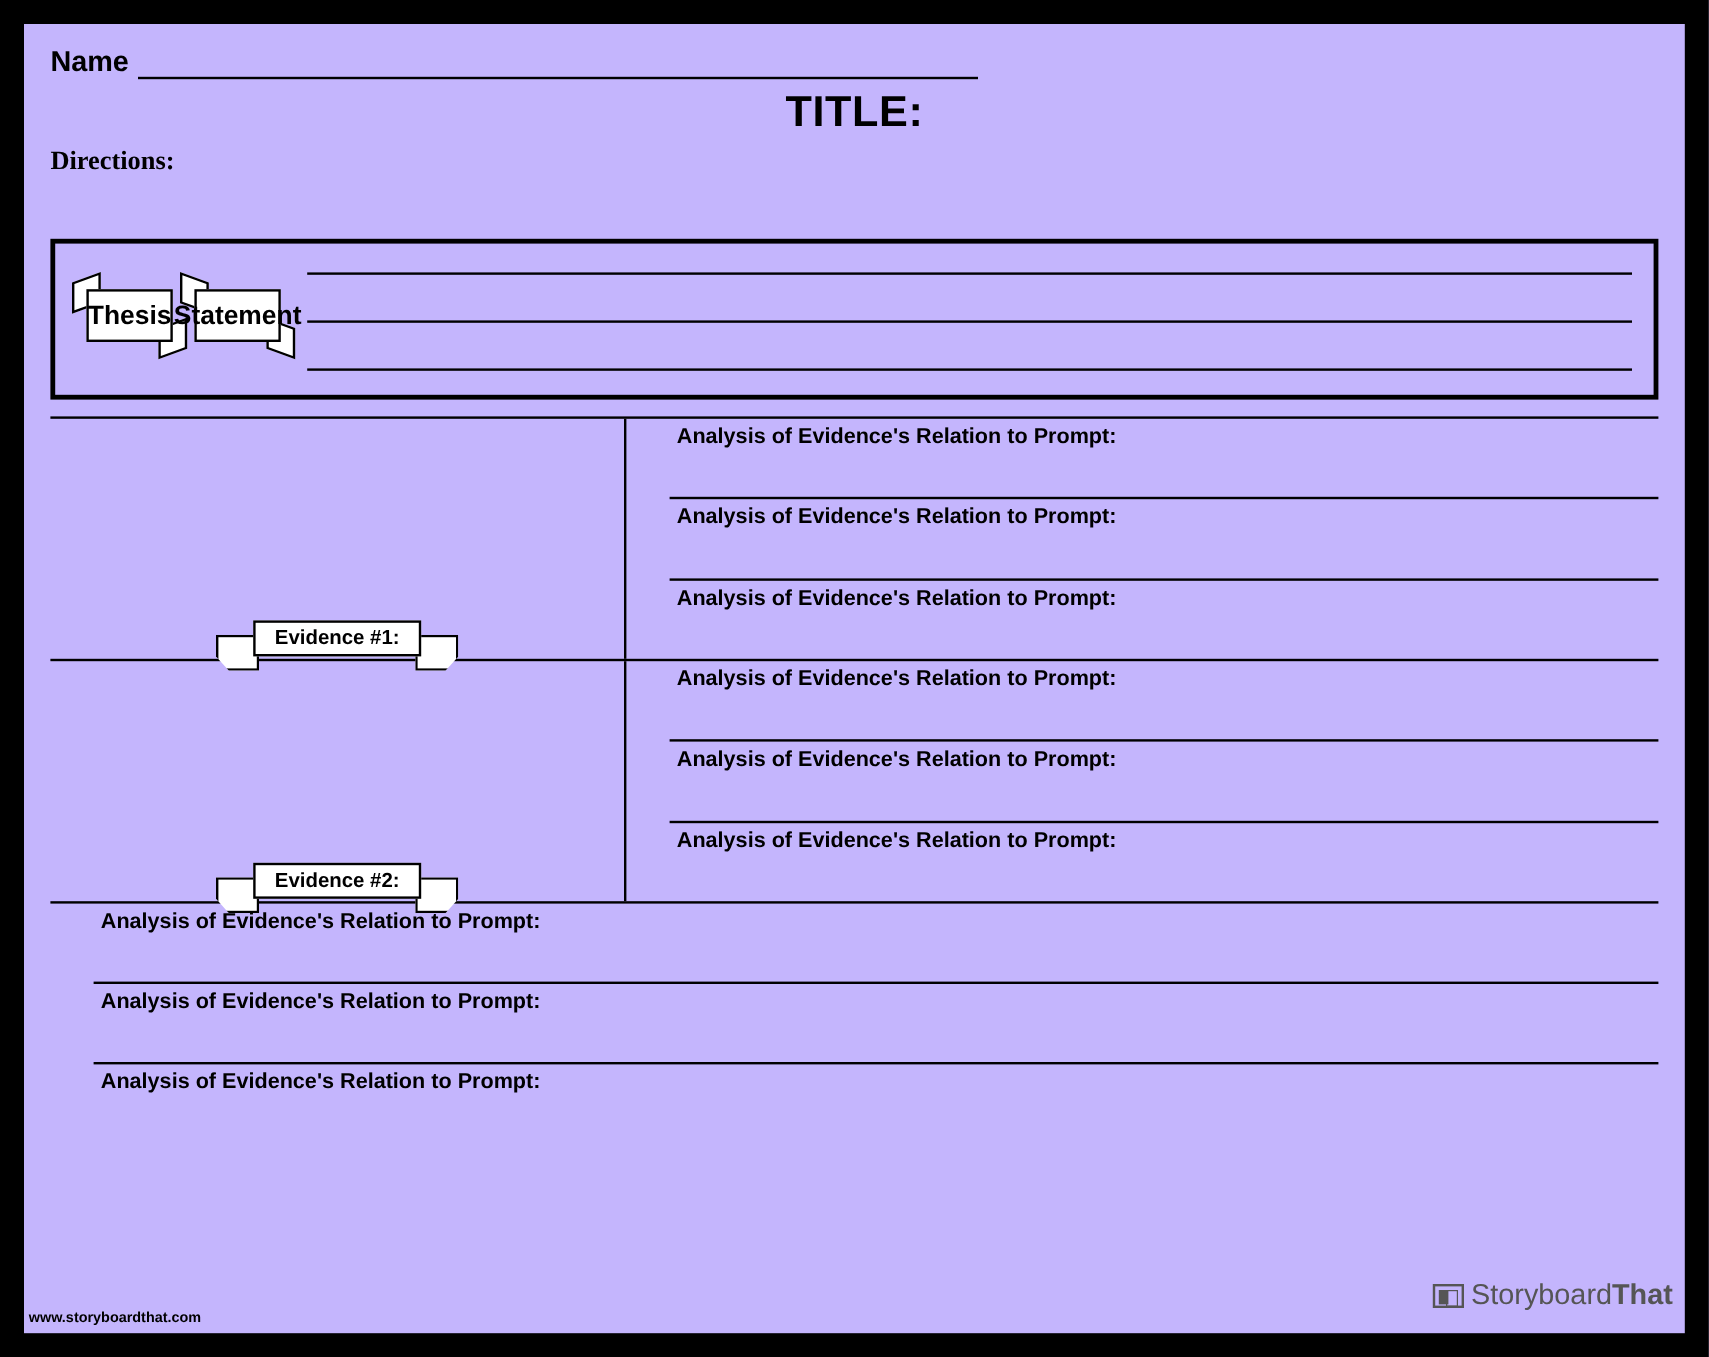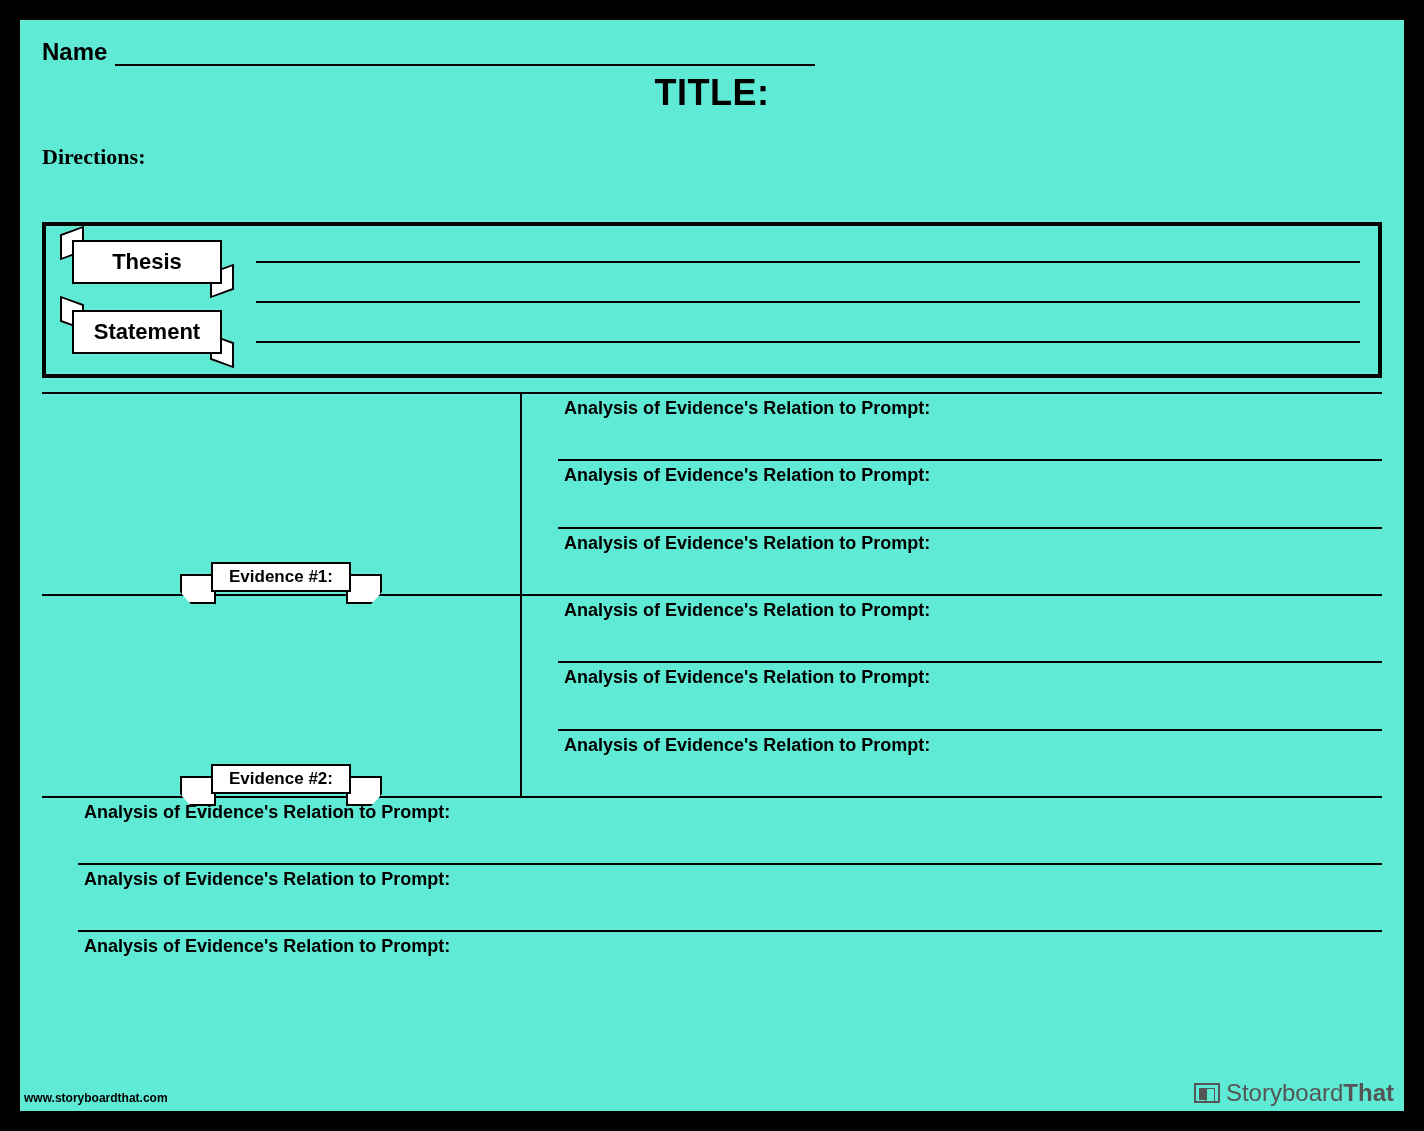--- a/index.html
+++ b/index.html
@@ -7,21 +7,21 @@
     background: #000;
     font-family: "Arial Narrow", Arial, sans-serif;
     display: flex;
     justify-content: center;
     align-items: flex-start;
     padding: 20px;
   }
   .page {
     width: 1416px;
     height: 1091px;
-    background: #5eead4;
+    background: #c4b5fd;
     position: relative;
     padding: 18px 22px 0 22px;
     overflow: hidden;
   }
   .header-row {
     display: flex;
     justify-content: space-between;
     align-items: flex-end;
     font-weight: bold;
     font-size: 24px;
@@ -41,37 +41,37 @@
     text-align: center;
     font-weight: 900;
     font-size: 36px;
     margin-top: 6px;
     letter-spacing: 0.5px;
   }
   .directions {
     font-family: "Comic Sans MS", "Segoe Script", cursive;
     font-weight: bold;
     font-size: 22px;
-    margin-top: 30px;
+    margin-top: 7px;
   }
   
   .thesis-box {
     border: 4px solid #000;
     margin-top: 52px;
     padding: 14px 18px 20px 18px;
     display: flex;
     gap: 22px;
     align-items: center;
   }
   .banner-stack {
     width: 170px;
     flex-shrink: 0;
     display: flex;
-    flex-direction: column;
-    gap: 26px;
+    flex-direction: row;
+    gap: 10px;
   }
   .banner {
     position: relative;
     width: 150px;
     height: 44px;
     margin-left: 8px;
   }
   .banner .tail-l, .banner .tail-r {
     position: absolute;
     width: 24px;
@@ -174,21 +174,21 @@
     position: absolute;
     left: 4px;
     bottom: 6px;
     font-size: 12px;
     font-weight: bold;
     font-family: Arial, sans-serif;
   }
   .footer-brand {
     position: absolute;
     right: 10px;
-    bottom: 4px;
+    bottom: 17px;
     font-size: 24px;
     font-family: Arial, sans-serif;
     display: flex;
     align-items: center;
     gap: 6px;
     color: #555;
   }
   .footer-brand .logo {
     width: 26px;
     height: 20px;

